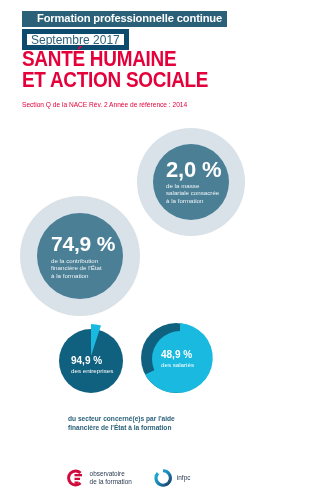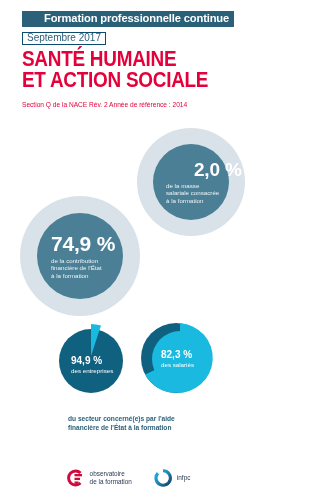--- a/index.html
+++ b/index.html
@@ -14,30 +14,30 @@
 
   
   .header{position:absolute;left:22px;top:8px;}
   .kicker{
     display:inline-block;
     background:#2b6079;
     color:#ffffff;
     font-size:11.2px;
     font-weight:bold;
     letter-spacing:-0.15px;
-    padding:2px 5px 3px 22px;
+    padding:2px 5px 3px 15px;
     line-height:11px;
     white-space:nowrap;
   }
   .datebar{
     display:inline-block;
     background:#ffffff;
-    border:1px solid #0c4a6e;
+    border:5px solid #0c4a6e;
     color:#2b6079;
-    font-size:10px;
+    font-size:12px;
     padding:1.5px 4px 1.5px 4px;
     line-height:8px;
     margin-top:2px;
     white-space:nowrap;
   }
 
   
   .title{
     position:absolute;left:22px;top:48px;
     color:#e4003a;
@@ -77,21 +77,21 @@
   }
   .bubble.top{left:153px;top:144px;width:76px;height:76px;padding-left:13px;}
   .bubble.left{left:37px;top:213px;width:86px;height:86px;padding-left:14px;}
 
   .big-num{
     font-family:"Liberation Sans Narrow","Liberation Sans",sans-serif;
     font-weight:bold;
     letter-spacing:-0.2px;
     white-space:nowrap;
   }
-  .bubble.top .big-num{font-size:19px;line-height:19px;margin-left:28px;}
+  .bubble.top .big-num{font-size:22px;line-height:19px;}
   .bubble.left .big-num{font-size:21px;line-height:21px;}
   .bub-desc{
     font-size:6.2px;line-height:7.6px;
     margin-top:3px;
     color:#eef4f7;
     white-space:pre-line;
   }
 
   
   .pie-wrap{position:absolute;}
@@ -179,21 +179,21 @@
     </div>
   </div>
 
   <div class="pie-wrap p2">
     <svg viewBox="0 0 72 72">
       <circle cx="36" cy="36" r="35" fill="#106080"></circle>
       <path d="M 40 36 L 40 1.2 A 34.8 34.8 0 1 1 35.8 70.8 A 34.8 34.8 0 0 1 5.2 52.6 Z" fill="#19b9e0"></path>
       <circle cx="40" cy="37" r="28" fill="#19b9e0"></circle>
     </svg>
     <div class="pie-label">
-      <div class="pie-num">82,3 %</div>
+      <div class="pie-num">48,9 %</div>
       <div class="pie-sub">des salariés</div>
     </div>
   </div>
 
   <div class="footnote">du secteur concerné(e)s par l'aide
 financière de l'État à la formation</div>
 
   <div class="footer">
 
     <div class="logo">

